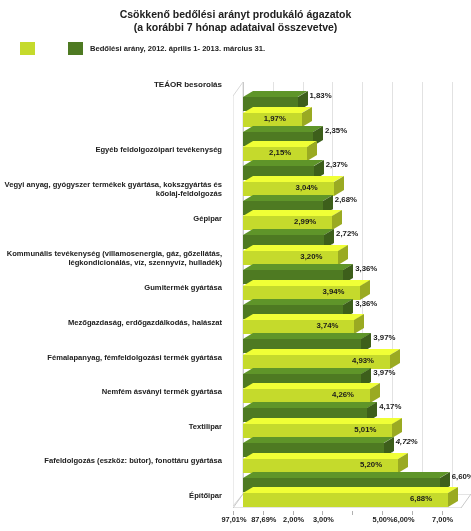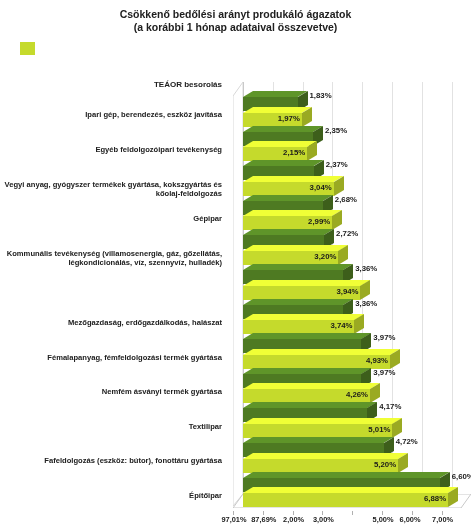--- a/index.html
+++ b/index.html
@@ -173,21 +173,21 @@
     height: 20px;
   }
   .bar-label {
     position: absolute;
     font-size: 7.8px;
     font-weight: bold;
     color: #1a1a1a;
     white-space: nowrap;
     line-height: 10px;
   }
-  .bar-label.inside { color: #1a1a1a; margin-left: 14px; }
+  .bar-label.inside { color: #1a1a1a; }
 
   
   #x-labels {
     position: absolute;
     left: 224px;
     top: 447px;
     width: 247px;
     height: 16px;
   }
   .x-label {
@@ -204,39 +204,43 @@
     width: 1px;
     height: 4px;
     background: #b0b0b0;
   }
 </style>
 </head>
 <body>
 
 <div id="chart-title">
   <span class="line">Csökkenő bedőlési arányt produkáló ágazatok</span>
-  <span class="line">(a korábbi 1 hónap adataival összevetve)</span>
+  <span class="line">(a korábbi 7 hónap adataival összevetve)</span>
 </div>
 
 <div id="legend">
   <div class="legend-entry first">
     <span class="legend-swatch" id="sw1" style="background: rgb(197, 218, 44);"></span>
   </div>
+  <div class="legend-entry second">
+    <span class="legend-swatch" id="sw2" style="background: rgb(78, 122, 34);"></span>
+    <span>Bedőlési arány, 2012. április 1- 2013. március 31.</span>
+  </div>
 </div>
 
 <div id="plot-wrap">
 
   <div id="axis-title">TEÁOR besorolás</div>
 
   <div id="cat-labels">
-      <div class="cat-label" style="top: 16.3px;">Ipari gép, berendezés, eszköz javítása</div>
       <div class="cat-label" style="top: 50.9px;">Egyéb feldolgozóipari tevékenység</div>
       <div class="cat-label" style="top: 85.5px;">Vegyi anyag, gyógyszer termékek gyártása, kokszgyártás és kőolaj-feldolgozás</div>
       <div class="cat-label" style="top: 120.1px;">Gépipar</div>
       <div class="cat-label" style="top: 154.7px;">Kommunális tevékenység (villamosenergia, gáz, gőzellátás, légkondicionálás, víz, szennyvíz, hulladék)</div>
+      <div class="cat-label" style="top: 189.3px;">Gumitermék gyártása</div>
       <div class="cat-label" style="top: 223.9px;">Mezőgazdaság, erdőgazdálkodás, halászat</div>
       <div class="cat-label" style="top: 258.5px; margin-left: 36px;">Fémalapanyag, fémfeldolgozási termék gyártása</div>
       <div class="cat-label" style="top: 327.7px;">Textilipar</div>
       <div class="cat-label" style="top: 293.1px;">Nemfém ásványi termék gyártása</div>
       <div class="cat-label" style="top: 362.3px;">Fafeldolgozás (eszköz: bútor), fonottáru gyártása</div>
       <div class="cat-label" style="top: 396.9px;">Építőipar</div>
     </div>
 
   <div id="plot-area">
     <div id="back-wall"></div>
@@ -568,21 +572,21 @@
               <svg width="150.656" height="6" viewBox="0 0 150.656 6">
                 <polygon points="0,6 10,0 150.656,0 140.656,6" fill="rgb(95,149,41)"></polygon>
               </svg>
             </div>
             <div class="side">
               <svg width="10" height="20" viewBox="0 0 10 20">
                 <polygon points="0,6 10,0 10,14 0,20" fill="rgb(61,95,27)"></polygon>
               </svg>
             </div>
           </div>
-          <div class="bar-label" style="left: 171.656px; top: 1px;">4,72%</div>
+          <div class="bar-label" style="left: 171.656px; top: 1px; font-style: italic;">4,72%</div>
           <div class="bar" style="left: 19px; top: 22.5px; width: 154.96px;">
             <div class="front" style="background: rgb(197, 218, 44);"></div>
             <div class="top">
               <svg width="164.96" height="6" viewBox="0 0 164.96 6">
                 <polygon points="0,6 10,0 164.96,0 154.96,6" fill="rgb(240,255,54)"></polygon>
               </svg>
             </div>
             <div class="side">
               <svg width="10" height="20" viewBox="0 0 10 20">
                 <polygon points="0,6 10,0 10,14 0,20" fill="rgb(154,170,34)"></polygon>
@@ -631,17 +635,17 @@
       <div class="x-label" style="left: 39.8px;">87,69%</div>
       <div class="tickmark" style="left: 68.6px; top: -4px;"></div>
       <div class="x-label" style="left: 69.6px;">2,00%</div>
       <div class="tickmark" style="left: 98.4px; top: -4px;"></div>
       <div class="x-label" style="left: 99.4px;">3,00%</div>
       <div class="tickmark" style="left: 128.2px; top: -4px;"></div>
       <div class="x-label" style="left: 129.2px; margin-top: 36px;">4,00%</div>
       <div class="tickmark" style="left: 158px; top: -4px;"></div>
       <div class="x-label" style="left: 159px;">5,00%</div>
       <div class="tickmark" style="left: 187.8px; top: -4px;"></div>
-      <div class="x-label" style="left: 186px;">6,00%</div>
+      <div class="x-label" style="left: 180px;">6,00%</div>
       <div class="tickmark" style="left: 217.6px; top: -4px;"></div>
       <div class="x-label" style="left: 218.6px;">7,00%</div>
     </div>
 </div>
 
 </body></html>

